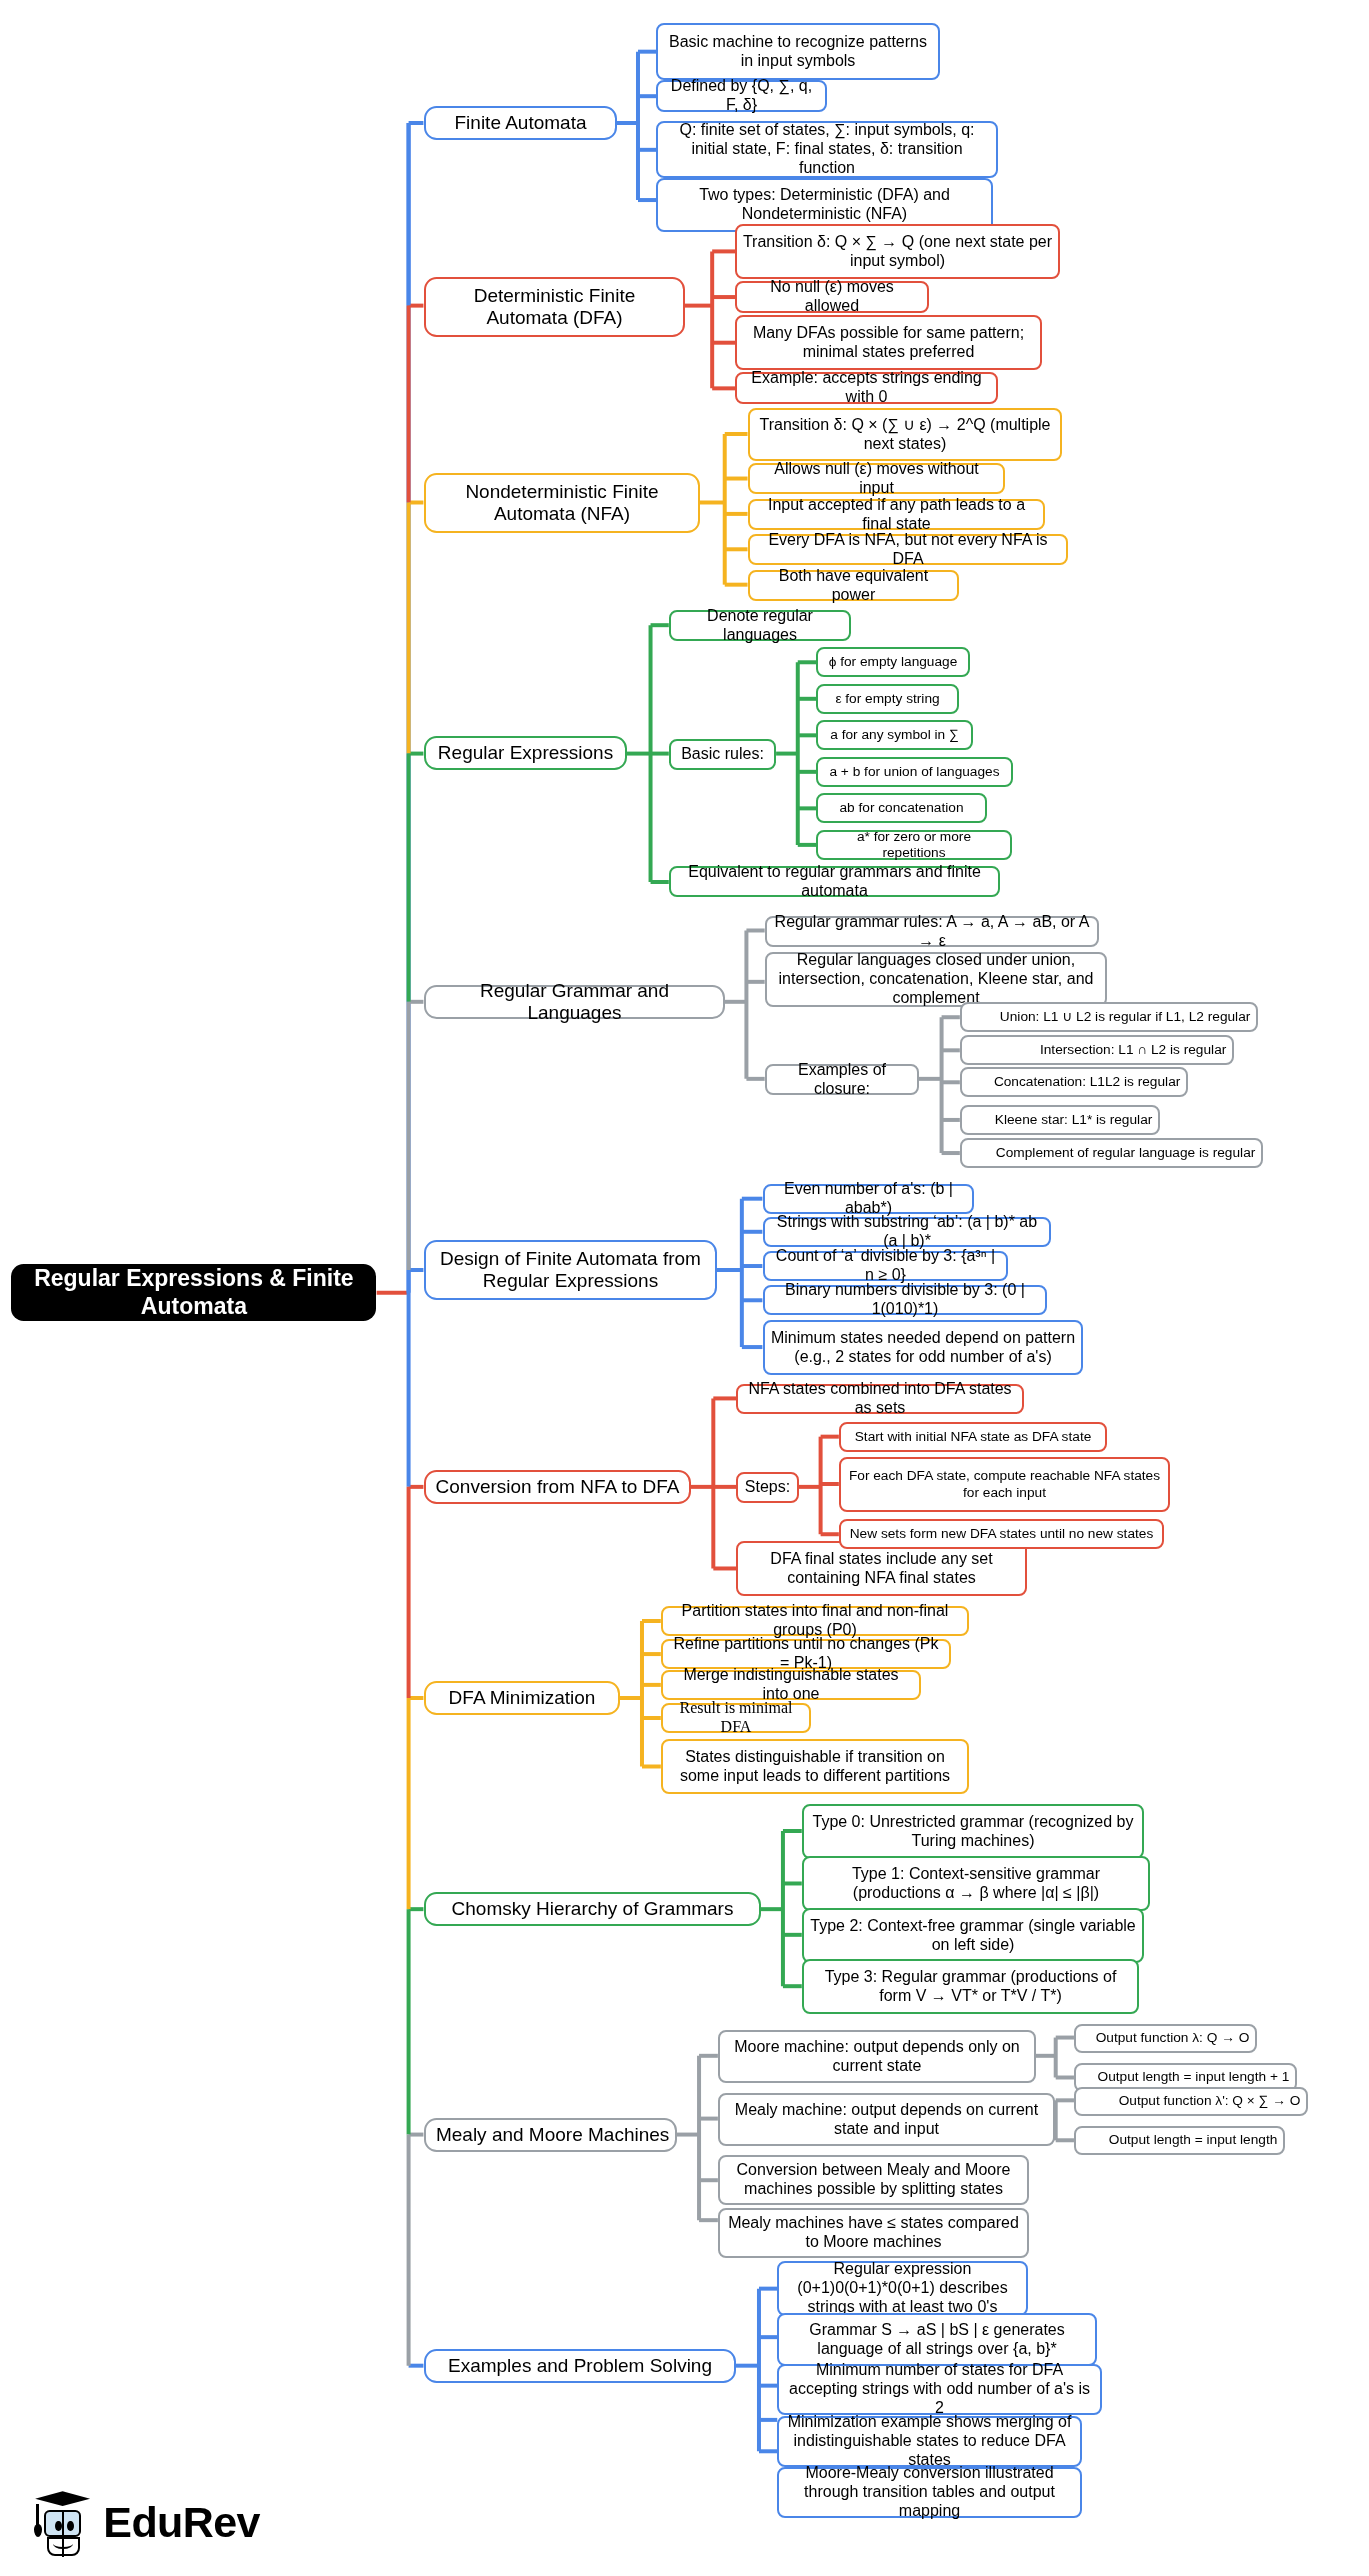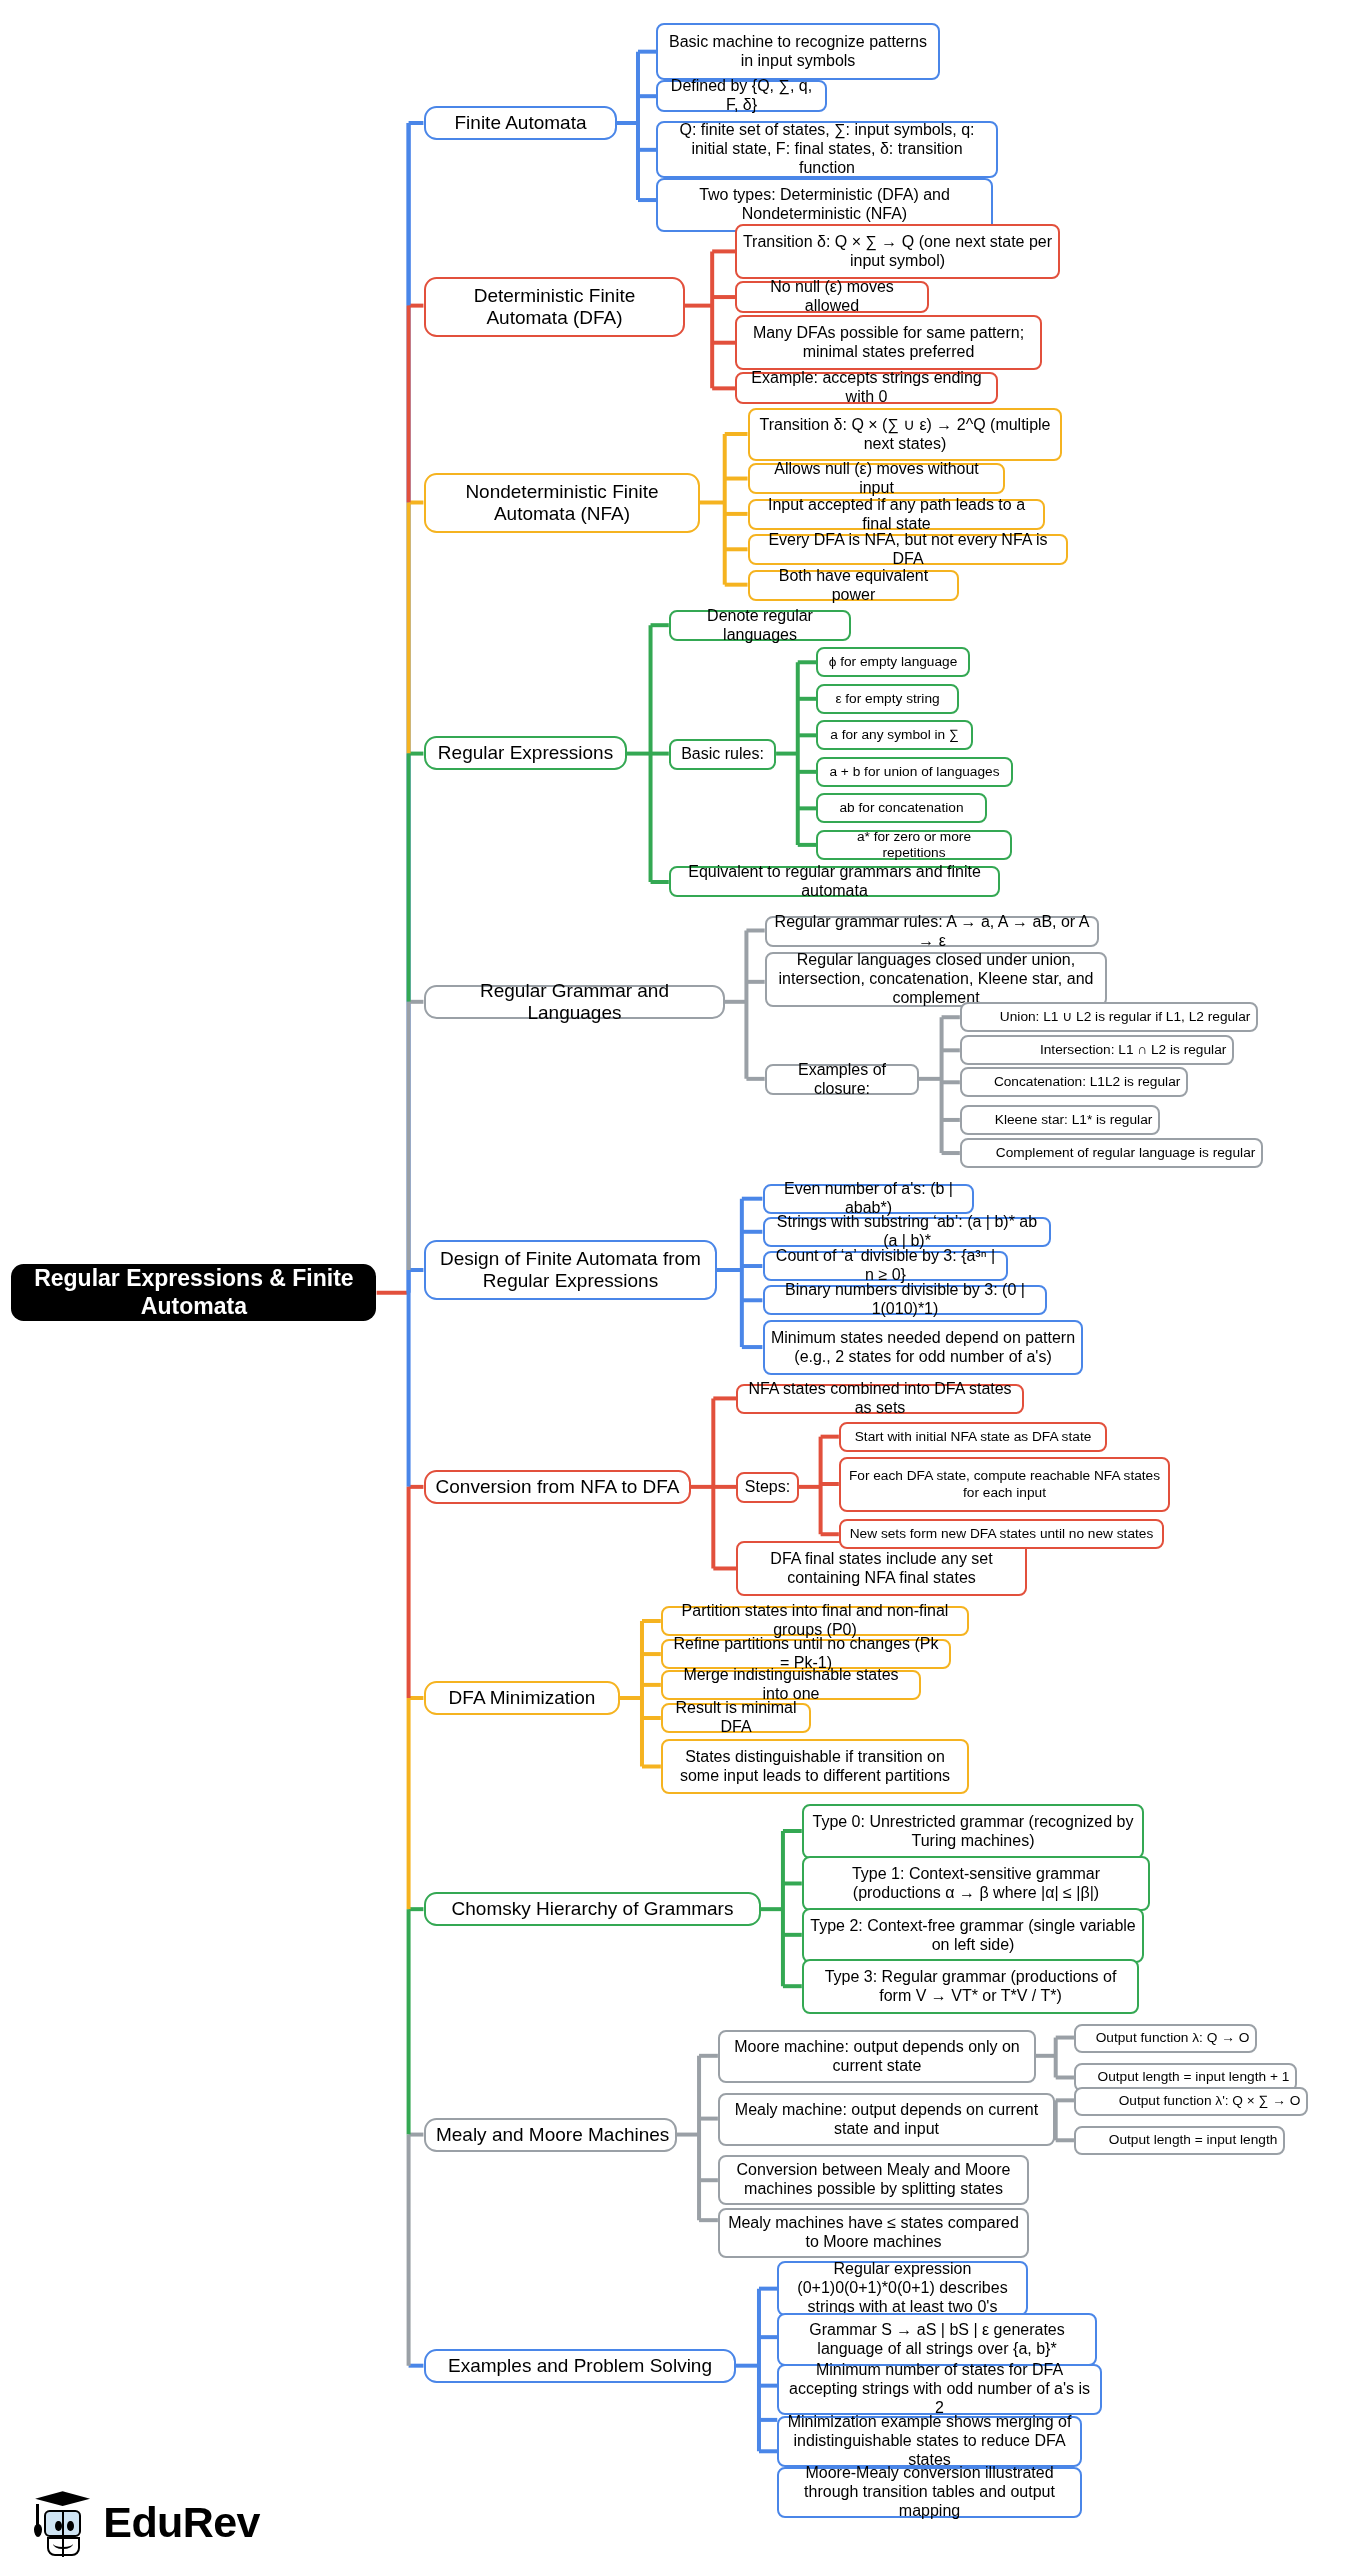--- a/index.html
+++ b/index.html
@@ -404,21 +404,21 @@
   </div>
   <div class="node lvl2 c-orange" style="left:661px; top:1606px; width:308px; height:30px;">
     <span>Partition states into final and non-final groups (P0)</span>
   </div>
   <div class="node lvl2 c-orange" style="left:661px; top:1639px; width:290px; height:30px;">
     <span>Refine partitions until no changes (Pk = Pk-1)</span>
   </div>
   <div class="node lvl2 c-orange" style="left:661px; top:1670px; width:260px; height:30px;">
     <span>Merge indistinguishable states into one</span>
   </div>
-  <div class="node lvl2 c-orange" style="left:661px; top:1703px; width:150px; height:30px;">
+  <div class="node lvl2 c-orange" style="left:661px; top:1703px; width:150px; height:30px;font-family:Liberation Serif, serif;">
     <span>Result is minimal DFA</span>
   </div>
   <div class="node lvl2 c-orange" style="left:661px; top:1739px; width:308px; height:55px;">
     <span>States distinguishable if transition on some input leads to different partitions</span>
   </div>
 
   <div class="node lvl1 c-green" style="left:424px; top:1892px; width:337px; height:34px;">
     <span>Chomsky Hierarchy of Grammars</span>
   </div>
   <div class="node lvl2 c-green" style="left:802px; top:1804px; width:342px; height:55px;">

